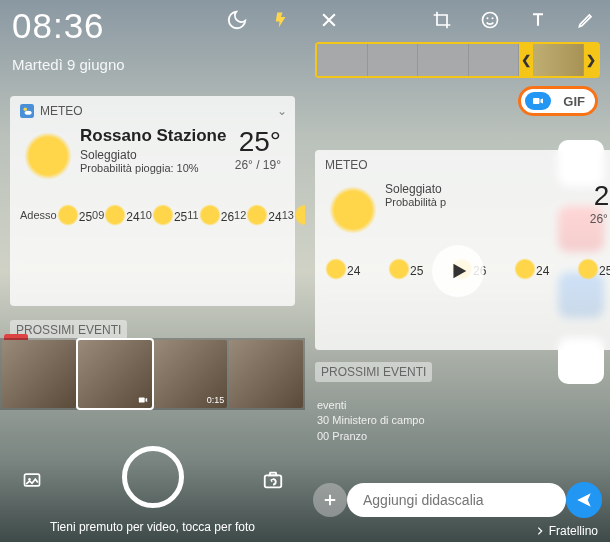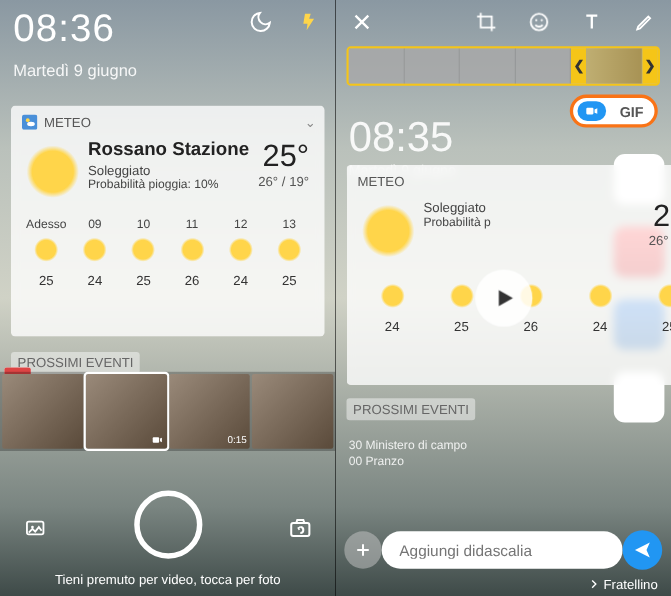--- a/index.html
+++ b/index.html
@@ -17,21 +17,21 @@
 .weather-card{position:absolute;left:10px;right:10px;top:96px;height:210px;background:rgba(255,255,255,.78);border-radius:4px;padding:8px 10px 6px;backdrop-filter:blur(4px)}
 .screen.right .weather-card{left:10px;right:-40px;top:150px;height:200px}
 .wc-header{display:flex;align-items:flex-start;gap:6px;font-size:12px;color:#555;margin-bottom:8px}
 .wc-body{display:flex;justify-content:space-between;align-items:flex-start;padding:0 4px}
 .wc-loc{font-size:17px;font-weight:600;color:#222}
 .wc-cond{font-size:12px;color:#444;margin-top:2px}
 .wc-prob{font-size:11px;color:#444}
 .wc-temp{font-size:28px;color:#222;font-weight:400}
 .wc-range{font-size:12px;color:#555;text-align:right}
 .wc-hours{display:flex;margin-top:12px}
-.wc-hour{flex:1;display:flex;flex-direction:column;align-items:center;font-size:11px;color:#444}
+.wc-hour{flex:1;display:flex;flex-direction:row;align-items:center;font-size:11px;color:#444}
 .sun{width:22px;height:22px;border-radius:50%;background:radial-gradient(circle,#ffd54a 55%,rgba(255,213,74,0) 70%);margin:6px 0}
 .sun.big{width:48px;height:48px}
 .hi{font-size:12px;color:#333;margin-top:4px}
 .chev{position:absolute;right:8px;top:8px;color:#888}
 .prossimi{position:absolute;left:10px;top:320px;color:#666;font-size:12px;background:rgba(255,255,255,.45);padding:3px 6px;border-radius:3px}
 .screen.right .prossimi{top:362px}
 .thumbs{position:absolute;left:0;right:0;top:338px;height:72px;display:flex;gap:2px;background:rgba(0,0,0,.25);padding:2px}
 .thumb{flex:1;background:#333;border-radius:2px;position:relative;background:linear-gradient(135deg,#9a8a7a,#5a4a3a)}
 .thumb.sel{outline:2px solid #fff}
 .thumb .dur{position:absolute;right:3px;bottom:3px;color:#fff;font-size:9px}
@@ -238,24 +238,20 @@
   <div class="gif-toggle">
     <div class="vid">
         <svg width="14" height="12" viewBox="0 0 24 24">
           <rect x="2" y="6" width="13" height="12" rx="2" fill="#fff"></rect>
           <path d="M17 9l5-2v10l-5-2z" fill="#fff"></path>
         </svg>
       </div>
     <div class="gif">GIF</div>
   </div>
 
-  <div class="rtime">
-    <div class="t">08:35</div>
-    <div class="d">Martedì 9 giugno</div>
-  </div>
 
   <div class="app-icons">
     <div class="app-ico"></div>
     <div class="app-ico red"></div>
     <div class="app-ico blue"></div>
     <div class="app-ico"></div>
   </div>
 
   <div class="weather-card">
     <div class="wc-header">
@@ -298,20 +294,21 @@
 
   <div class="play">
     <svg width="22" height="22" viewBox="0 0 24 24">
         <path d="M7 4l14 8-14 8z" fill="#333"></path>
       </svg>
   </div>
 
   <div class="prossimi" style="top:362px">PROSSIMI EVENTI</div>
 
   <div class="eventi">
+    <div>eventi</div>
     <div>30 Ministero di campo</div>
     <div>00 Pranzo</div>
   </div>
 
   <div class="caption-bar">
     <div class="add-btn">
       <svg width="18" height="18" viewBox="0 0 24 24">
           <path d="M12 5v14M5 12h14" stroke="#fff" stroke-width="2.5"></path>
         </svg>
     </div>

